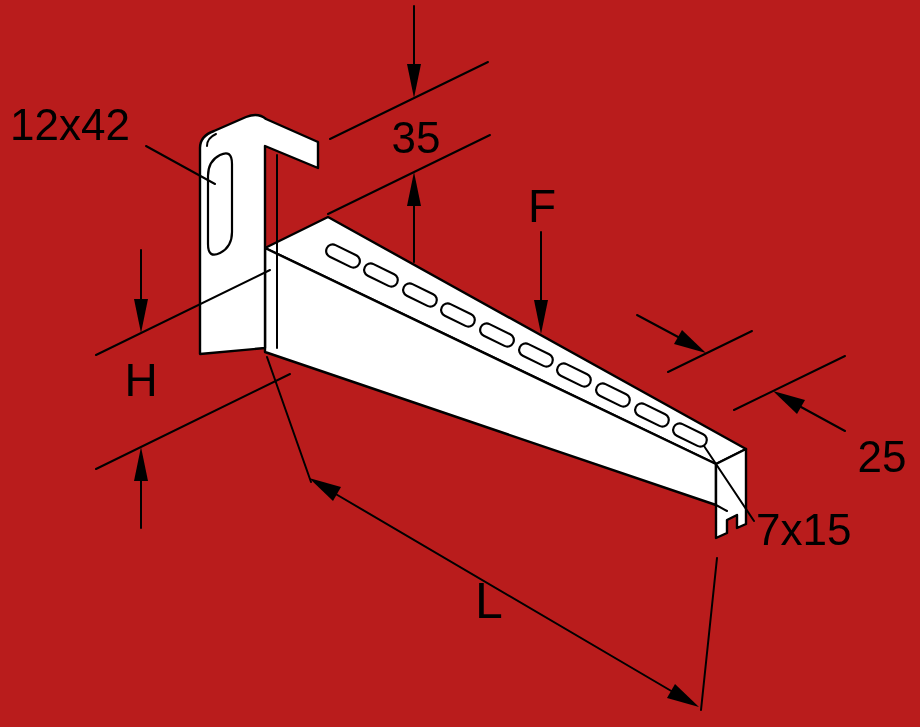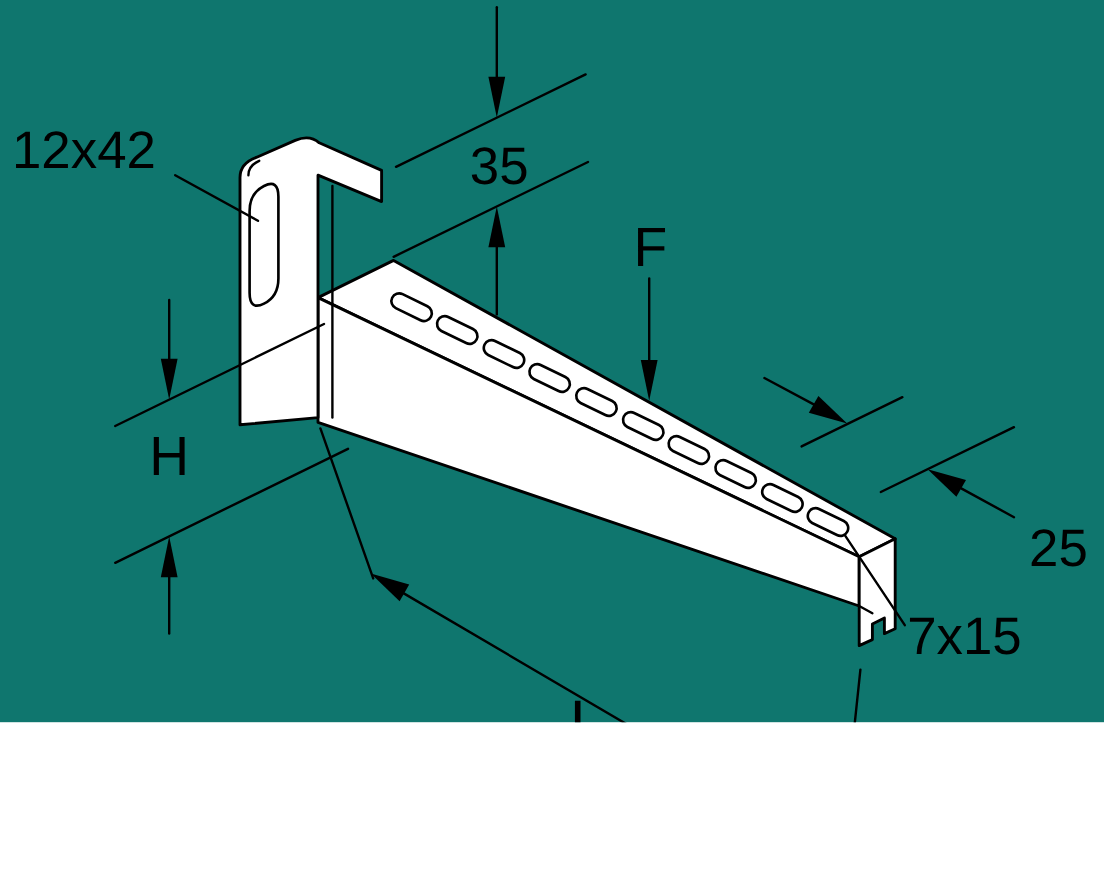--- a/index.html
+++ b/index.html
@@ -1,16 +1,16 @@
 <!DOCTYPE html>
 <html><head>
 <meta charset="utf-8">
 <style>
   html,body{margin:0;padding:0;background:#ffffff;}
-  .stage{position:relative;width:920px;height:602px;background:#0f766e;overflow:hidden;}
+  .stage{position:relative;width:920px;height:727px;background:#b91c1c;overflow:hidden;}
   svg{display:block;}
   .face{fill:#ffffff;stroke:#000000;stroke-width:2.4;stroke-linejoin:round;stroke-linecap:round;}
   .thin{fill:none;stroke:#000000;stroke-width:2;stroke-linecap:round;}
   .dim{fill:none;stroke:#000000;stroke-width:2;stroke-linecap:round;}
   .ah{fill:#000000;stroke:none;}
   .slot{fill:#ffffff;stroke:#000000;stroke-width:2.2;}
   .lbl{font-family:"Liberation Sans",sans-serif;font-size:44px;fill:#000000;}
   .lbl-lg{font-family:"Liberation Sans",sans-serif;font-size:50px;fill:#000000;}
   .lbl-md{font-family:"Liberation Sans",sans-serif;font-size:46px;fill:#000000;}
 </style>

